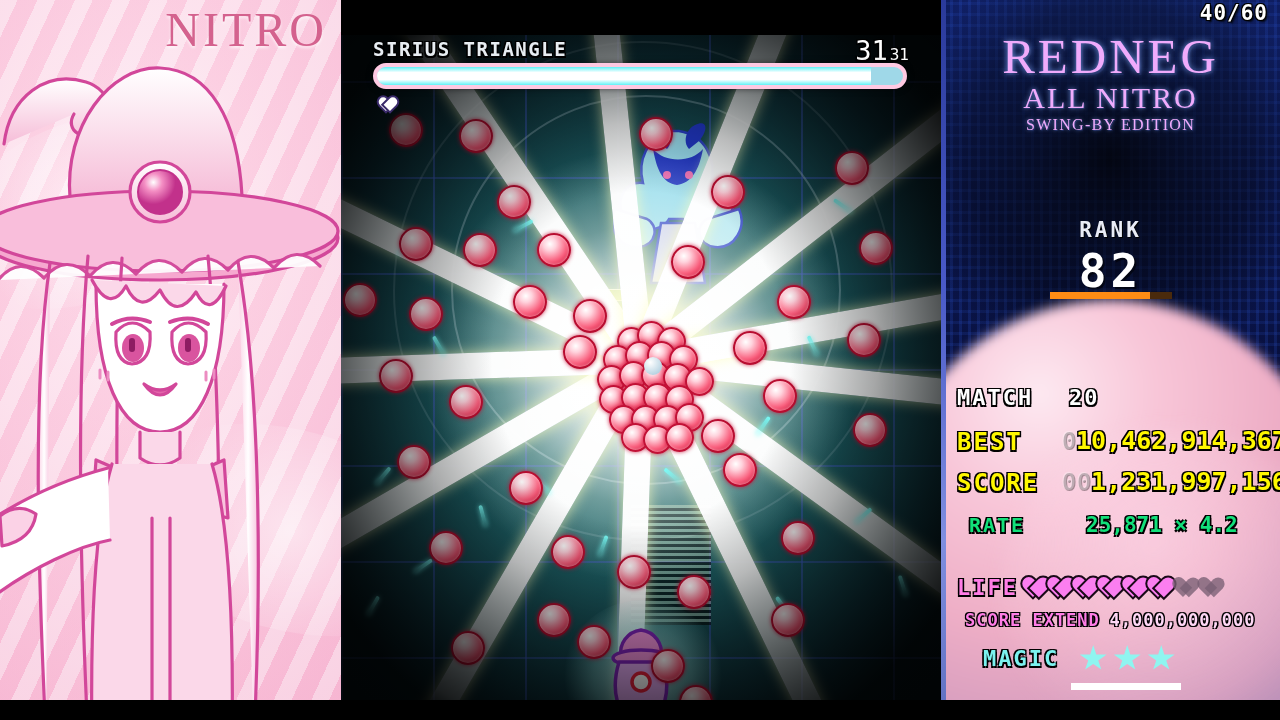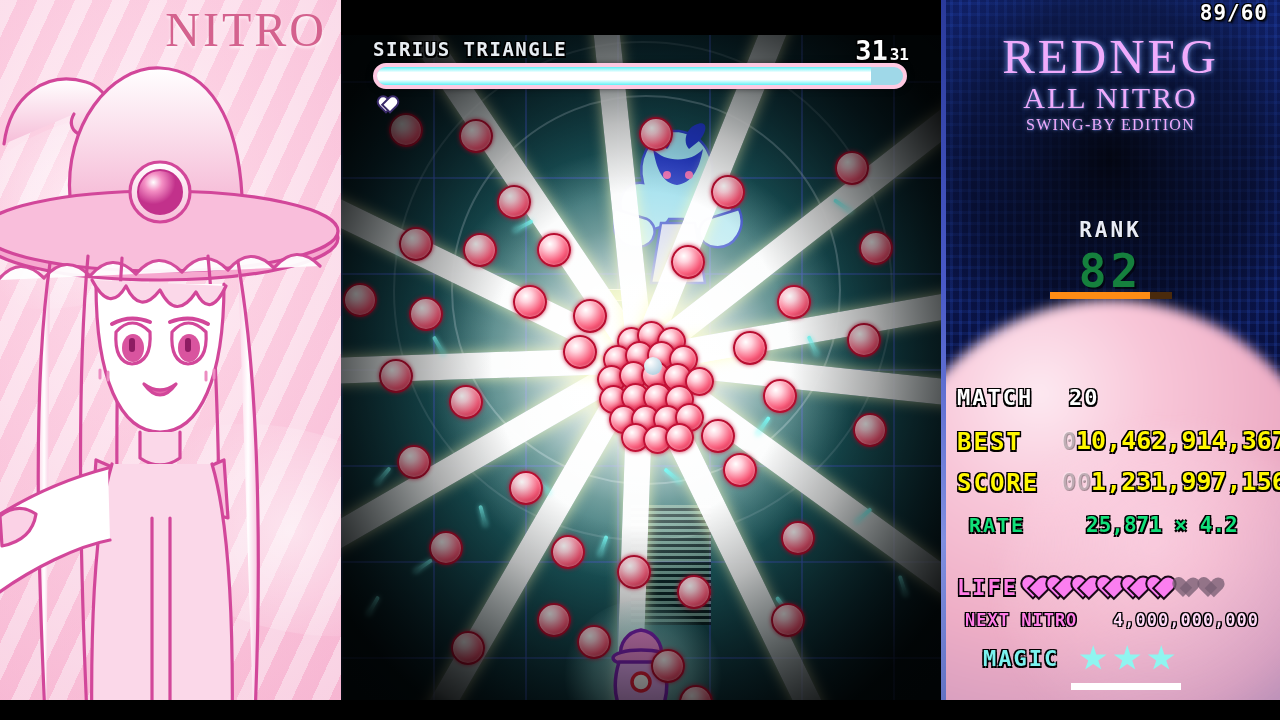--- a/index.html
+++ b/index.html
@@ -84,21 +84,21 @@
   .logo-tag  { font-size:16px; letter-spacing:1.3px; margin-top:1px;
                text-shadow:0 0 4px rgba(130,170,255,.85), 1px 1px 0 #16204e; }
 
   .difficulty { position:absolute; left:0; top:176px; width:100%; text-align:center;
                 font-size:22px; font-weight:bold; letter-spacing:3px; color:#5fe6f5;
                 text-shadow:1px 1px 0 #001018, 0 0 8px rgba(90,230,245,.6); }
   .rank-label { position:absolute; left:0; top:218px; width:100%; text-align:center;
                 font-size:21px; font-weight:bold; letter-spacing:3px; color:#e9ecf6;
                 text-shadow:1px 1px 0 #000; }
   .rank-value { position:absolute; left:0; top:244px; width:100%; text-align:center;
-                font-size:46px; font-weight:bold; letter-spacing:4px; color:#15803d;
+                font-size:46px; font-weight:bold; letter-spacing:4px; color:#ffffff;
                 text-shadow:2px 2px 0 rgba(0,0,0,.55); }
   .rank-bar { position:absolute; left:109px; top:292px; width:122px; height:7px;
               background:#4a2a0c; }
   .rank-bar span { display:block; height:100%; background:#ff8c14; }
 
   
   .stats { position:absolute; left:0; top:385px; width:100%; }
   .lbl-white {
     font-size:22px; font-weight:bold; letter-spacing:2px; color:#ffffff;
     text-shadow:1.5px 1.5px 0 #000,-1.5px 1.5px 0 #000,1.5px -1.5px 0 #000,-1.5px -1.5px 0 #000;
@@ -144,21 +144,21 @@
     top:1px; left:5px;
   }
   .heart::before { transform:rotate(-45deg); transform-origin:0 100%; }
   .heart::after  { transform:rotate(45deg); transform-origin:100% 100%; left:-1.5px; }
   .heart.on::before, .heart.on::after { background:#fb7ef0; box-shadow:0 0 0 2px #1a0a18; }
   .heart.off::before, .heart.off::after { background:rgba(120,95,115,.78); }
 
   .extend-row { position:absolute; left:24px; top:610px; white-space:nowrap; }
   .extend-row .lbl { font-size:17px; font-weight:bold; letter-spacing:1px; color:#ff7de6;
                      text-shadow:1.3px 1.3px 0 #000,-1.3px 1.3px 0 #000,1.3px -1.3px 0 #000,-1.3px -1.3px 0 #000; }
-  .extend-row .v   { margin-left:26px; font-size:17px; font-weight:bold; letter-spacing:1px; color:#ffd8f6;
+  .extend-row .v   { font-size:17px; font-weight:bold; letter-spacing:1px; color:#ffd8f6;
                      text-shadow:1.3px 1.3px 0 #000,-1.3px 1.3px 0 #000,1.3px -1.3px 0 #000,-1.3px -1.3px 0 #000; }
 
   .magic-row { position:absolute; left:42px; top:645px; display:flex; align-items:center; gap:20px; }
   .stars { display:flex; gap:6px; }
   .star { width:28px; height:27px; background:#8ff5f0;
           clip-path:polygon(50% 0%,61% 35%,98% 35%,68% 57%,79% 91%,50% 70%,21% 91%,32% 57%,2% 35%,39% 35%);
           filter:drop-shadow(0 0 1px #000) drop-shadow(0 0 1px #000) drop-shadow(1px 1px 0 #000); }
   .magic-bar { position:absolute; left:130px; top:683px; width:110px; height:7px; background:#ffffff; }
 
   
@@ -194,21 +194,21 @@
 
   #boss { position:absolute; left:272px; top:88px; width:130px; height:170px; }
   #player { position:absolute; left:250px; top:585px; width:100px; height:110px; }
   .playerglow { position:absolute; left:222px; top:565px; width:160px; height:150px; border-radius:50%;
     background:radial-gradient(circle, rgba(200,255,250,.80) 0%, rgba(170,250,245,.40) 45%, rgba(150,240,240,0) 72%); }
 
   .boss-bar-wrap { position:absolute; left:0; top:0; width:600px; z-index:30; }
   .boss-name { position:absolute; left:32px; top:3px; font-size:19px; font-weight:bold;
                letter-spacing:1.5px; color:#e8edf2;
                text-shadow:1.5px 1.5px 0 #000,-1.5px 1.5px 0 #000,1.5px -1.5px 0 #000,-1.5px -1.5px 0 #000; }
-  .boss-timer { position:absolute; right:32px; top:0px; font-size:27px; font-weight:bold; color:#ffffff;
+  .boss-timer { position:absolute; right:32px; top:0px; font-size:27px; font-weight:normal; color:#ffffff;
                 text-shadow:1.5px 1.5px 0 #000,-1.5px 1.5px 0 #000,1.5px -1.5px 0 #000,-1.5px -1.5px 0 #000; }
   .boss-timer small { font-size:16px; margin-left:2px; }
   .boss-hp { position:absolute; left:32px; top:28px; width:534px; height:26px;
              border:4px solid #ffc9e2; border-radius:13px; background:#9fd8e8;
              box-shadow:0 0 6px rgba(0,0,0,.5); overflow:hidden; }
   .boss-hp i { display:block; height:100%; width:94%;
                background:linear-gradient(180deg,#5ff2f7 0%,#ffffff 30%,#ffffff 70%,#5ff2f7 100%); }
   .life-heart { position:absolute; left:41px; top:62px; width:16px; height:15px; }
   .life-heart::before, .life-heart::after {
     content:''; position:absolute; width:9px; height:13px; border-radius:9px 9px 0 0; top:1px;
@@ -463,21 +463,21 @@
   </div>
 
   <div id="hud">
     <div class="hud-bg-grid"></div>
     <div class="hud-dark-top"></div>
     <div class="hud-orb"></div>
     <div class="hud-orb2"></div>
     <div class="hud-left-edge"></div>
 
     <div class="hud-inner">
-      <div class="stage-counter">89/60</div>
+      <div class="stage-counter">40/60</div>
 
       <div class="logo-block">
         <div class="logo-main">REDNEG</div>
         <div class="logo-sub">ALL NITRO</div>
         <div class="logo-tag">SWING-BY EDITION</div>
       </div>
 
       <div class="rank-label">RANK</div>
       <div class="rank-value">82</div>
       <div class="rank-bar">
@@ -515,21 +515,21 @@
             <span class="heart on"></span>
             <span class="heart on"></span>
             <span class="heart on"></span>
             <span class="heart on"></span>
             <span class="heart off"></span>
             <span class="heart off"></span>
           </span>
       </div>
 
       <div class="extend-row">
-        <span class="lbl">NEXT NITRO</span>
+        <span class="lbl">SCORE EXTEND</span>
         <span class="v">4,000,000,000</span>
       </div>
 
       <div class="magic-row">
         <span class="lbl-cyan">MAGIC</span>
         <span class="stars" id="stars">
             <span class="star"></span>
             <span class="star"></span>
             <span class="star"></span>
           </span>

